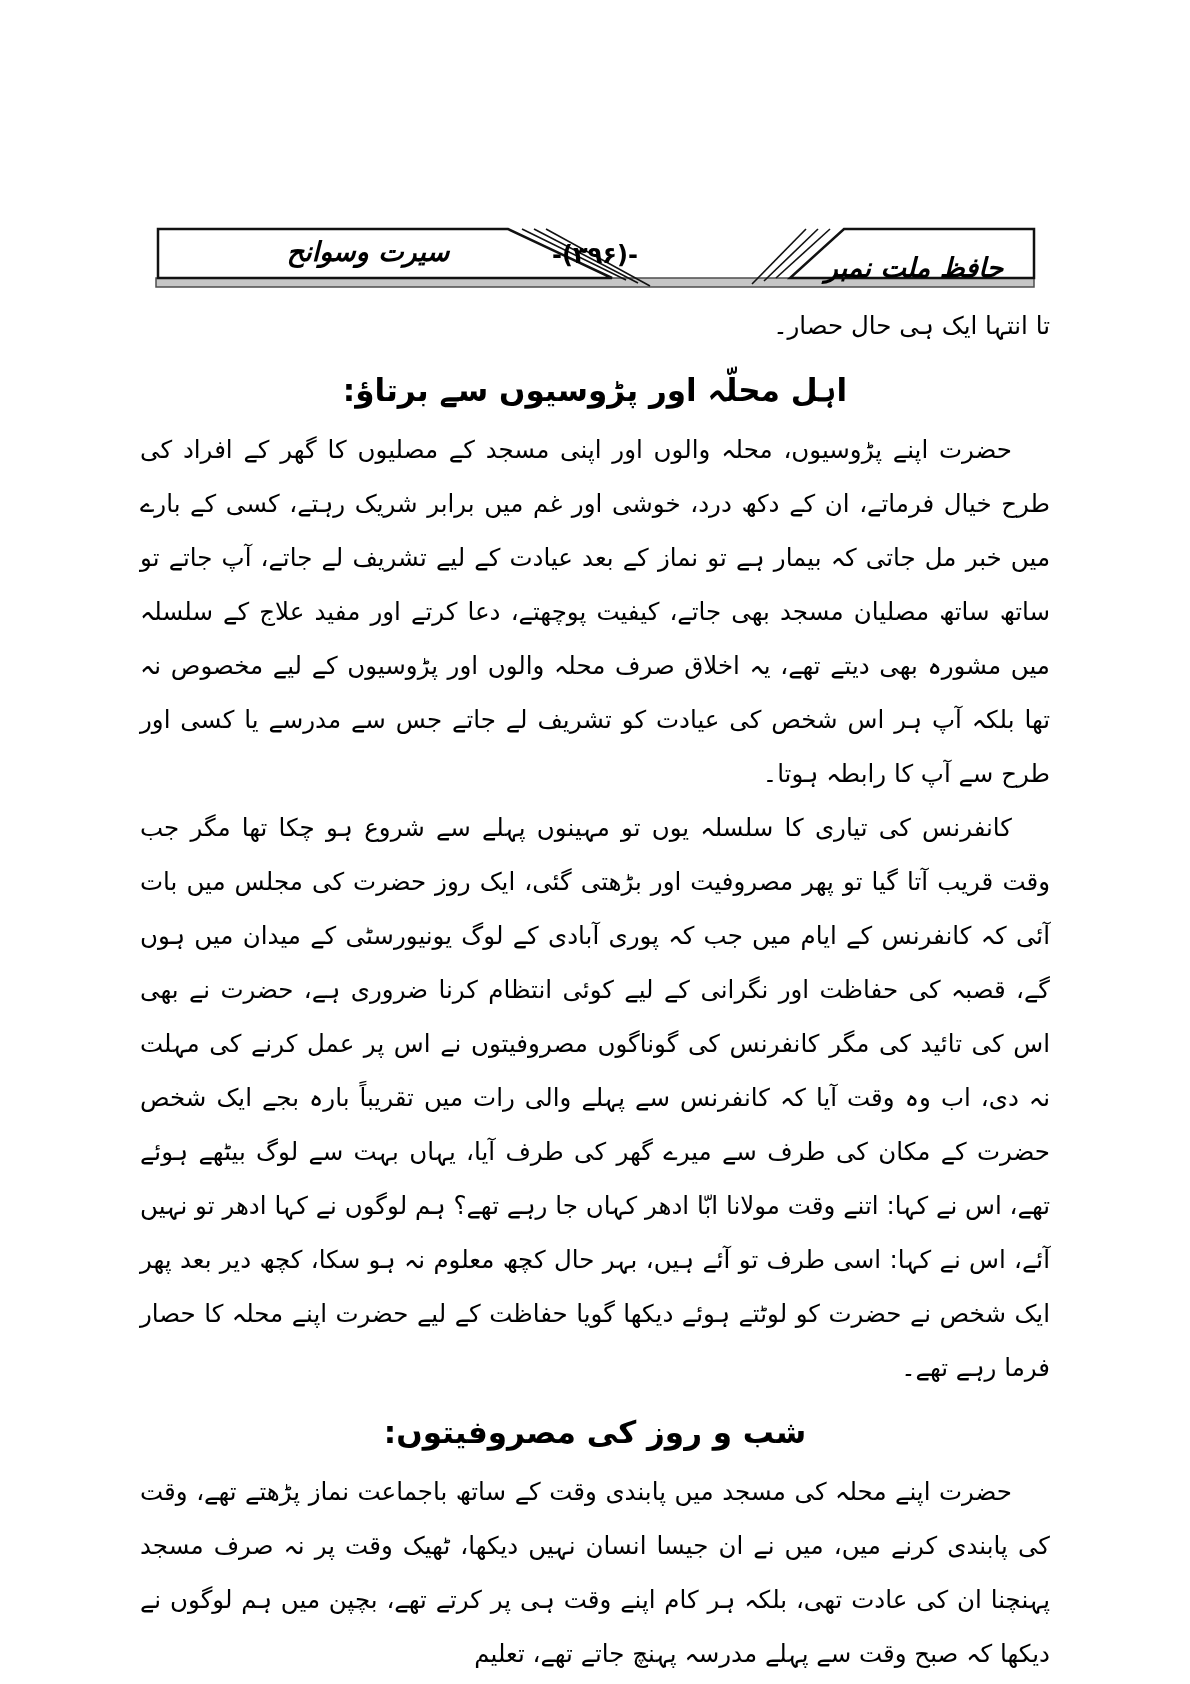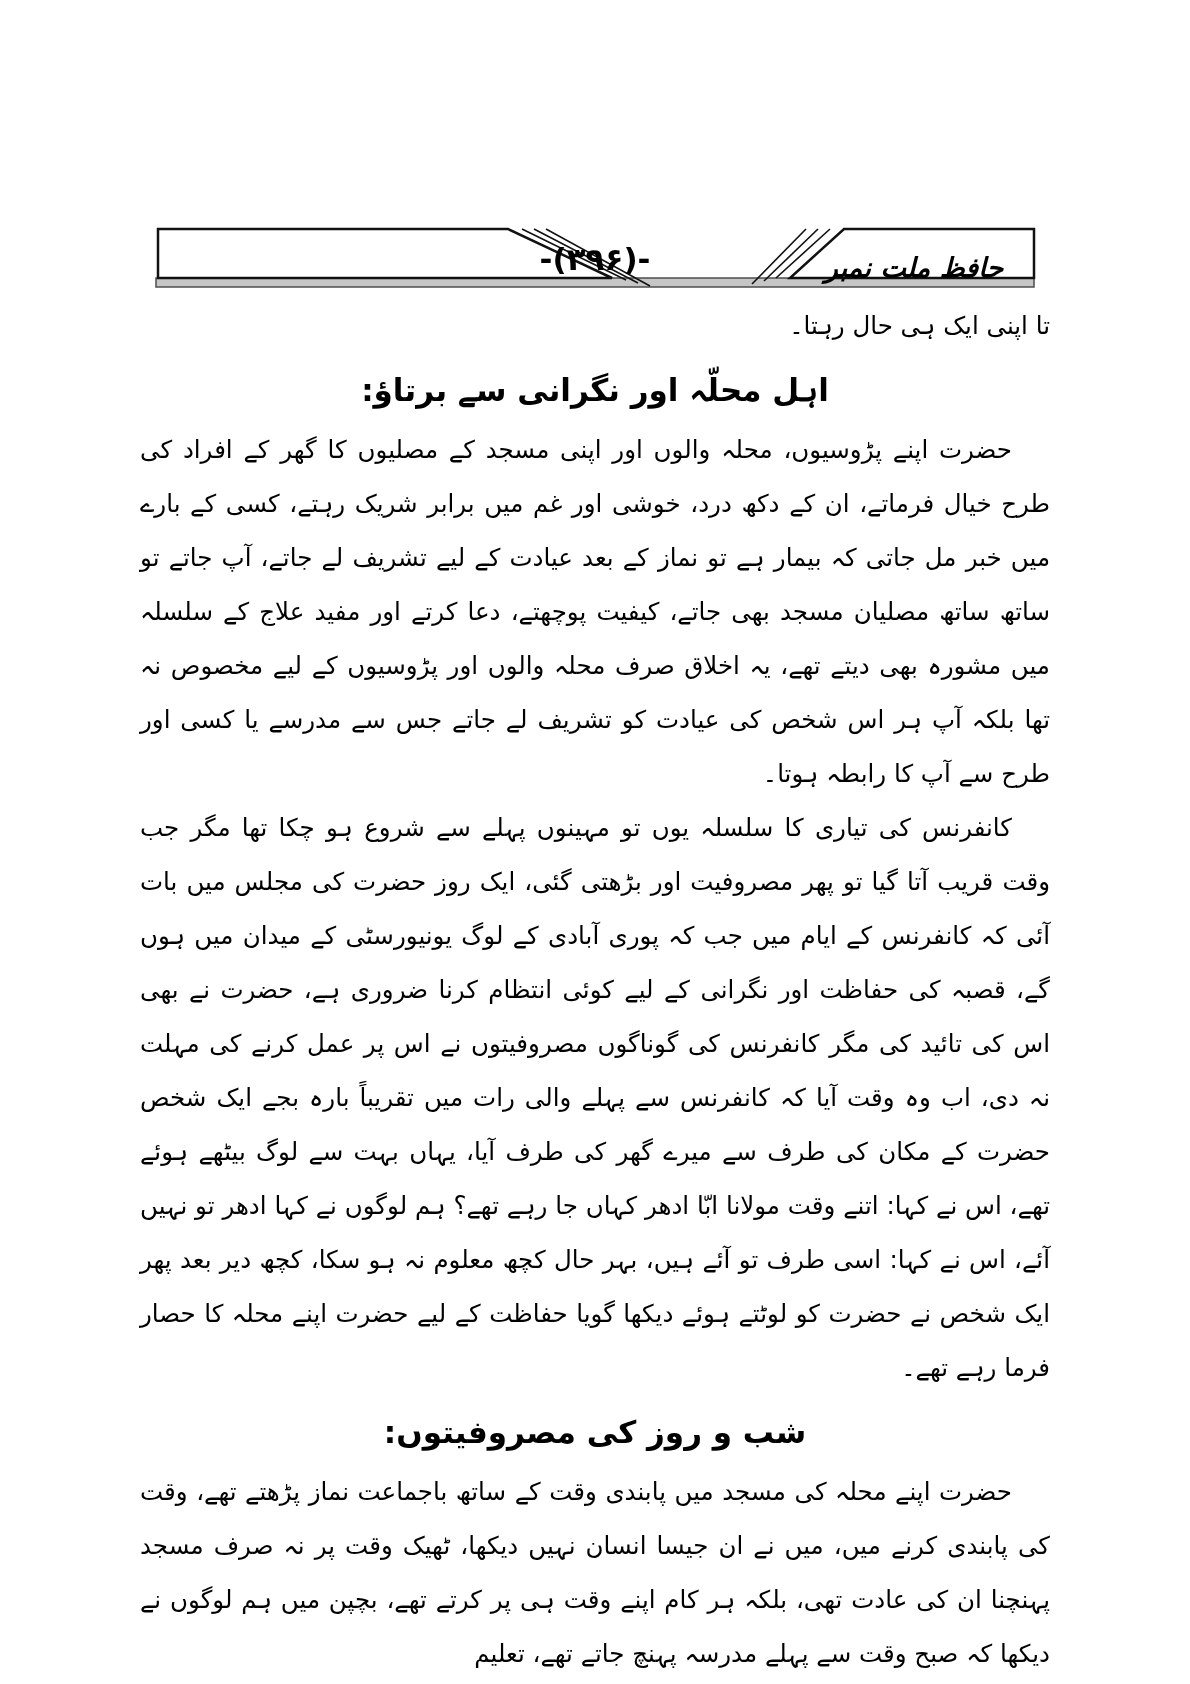--- a/index.html
+++ b/index.html
@@ -33,21 +33,21 @@
   }
   .hdr-right-text{
     right:14px;top:27px;width:224px;
     text-align:center;
     font-size:27px;
     font-style:italic;
   }
   .hdr-num{
     left:50%;top:16px;
     transform:translateX(-50%);
-    font-size:31px;
+    font-size:24px;
     letter-spacing:1px;
   }
   
   .page-body{
     position:absolute;
     top:299px;left:140px;right:140px;
     text-align:justify;
     font-size:24.5px;
     line-height:54px;
   }
@@ -90,27 +90,28 @@
       <path d="M884,3 L884,52 L640,52 L694,3 Z" fill="#ffffff" stroke="#111111" stroke-width="2.5"></path>
       <line x1="626" y1="52" x2="680" y2="3" stroke="#111111" stroke-width="1.6"></line>
       <line x1="614" y1="55" x2="668" y2="3" stroke="#111111" stroke-width="1.6"></line>
       <line x1="602" y1="58" x2="656" y2="3" stroke="#111111" stroke-width="1.6"></line>
     </svg>
 
     <div class="hdr-text hdr-right-text">حافظ ملت نمبر</div>
 
     <div class="hdr-text hdr-num" dir="ltr">-(۳۹۶)-</div>
 
+    <div class="hdr-text hdr-left-text">سیرت وسوانح</div>
   </header>
 
   <main class="page-body">
 
-    <p class="cont">تا اپنی ایک ہی حال رہتا۔</p>
+    <p class="cont">تا انتہا ایک ہی حال حصار۔</p>
 
-    <h2 class="h-center">اہل محلّہ اور نگرانی سے برتاؤ:</h2>
+    <h2 class="h-center">اہل محلّہ اور پڑوسیوں سے برتاؤ:</h2>
 
     <p class="para">حضرت اپنے پڑوسیوں، محلہ والوں اور اپنی مسجد کے مصلیوں کا گھر کے افراد کی طرح خیال فرماتے، ان کے دکھ درد، خوشی اور غم میں برابر شریک رہتے، کسی کے بارے میں خبر مل جاتی کہ بیمار ہے تو نماز کے بعد عیادت کے لیے تشریف لے جاتے، آپ جاتے تو ساتھ ساتھ مصلیان مسجد بھی جاتے، کیفیت پوچھتے، دعا کرتے اور مفید علاج کے سلسلہ میں مشورہ بھی دیتے تھے، یہ اخلاق صرف محلہ والوں اور پڑوسیوں کے لیے مخصوص نہ تھا بلکہ آپ ہر اس شخص کی عیادت کو تشریف لے جاتے جس سے مدرسے یا کسی اور طرح سے آپ کا رابطہ ہوتا۔</p>
 
 
 
     <p class="para">کانفرنس کی تیاری کا سلسلہ یوں تو مہینوں پہلے سے شروع ہو چکا تھا مگر جب وقت قریب آتا گیا تو پھر مصروفیت اور بڑھتی گئی، ایک روز حضرت کی مجلس میں بات آئی کہ کانفرنس کے ایام میں جب کہ پوری آبادی کے لوگ یونیورسٹی کے میدان میں ہوں گے، قصبہ کی حفاظت اور نگرانی کے لیے کوئی انتظام کرنا ضروری ہے، حضرت نے بھی اس کی تائید کی مگر کانفرنس کی گوناگوں مصروفیتوں نے اس پر عمل کرنے کی مہلت نہ دی، اب وہ وقت آیا کہ کانفرنس سے پہلے والی رات میں تقریباً بارہ بجے ایک شخص حضرت کے مکان کی طرف سے میرے گھر کی طرف آیا، یہاں بہت سے لوگ بیٹھے ہوئے تھے، اس نے کہا: اتنے وقت مولانا ابّا ادھر کہاں جا رہے تھے؟ ہم لوگوں نے کہا ادھر تو نہیں آئے، اس نے کہا: اسی طرف تو آئے ہیں، بہر حال کچھ معلوم نہ ہو سکا، کچھ دیر بعد پھر ایک شخص نے حضرت کو لوٹتے ہوئے دیکھا گویا حفاظت کے لیے حضرت اپنے محلہ کا حصار فرما رہے تھے۔</p>
 
     <h2 class="h-center">شب و روز کی مصروفیتوں:</h2>
 
     <p class="para">حضرت اپنے محلہ کی مسجد میں پابندی وقت کے ساتھ باجماعت نماز پڑھتے تھے، وقت کی پابندی کرنے میں، میں نے ان جیسا انسان نہیں دیکھا، ٹھیک وقت پر نہ صرف مسجد پہنچنا ان کی عادت تھی، بلکہ ہر کام اپنے وقت ہی پر کرتے تھے، بچپن میں ہم لوگوں نے دیکھا کہ صبح وقت سے پہلے مدرسہ پہنچ جاتے تھے، تعلیم</p>

